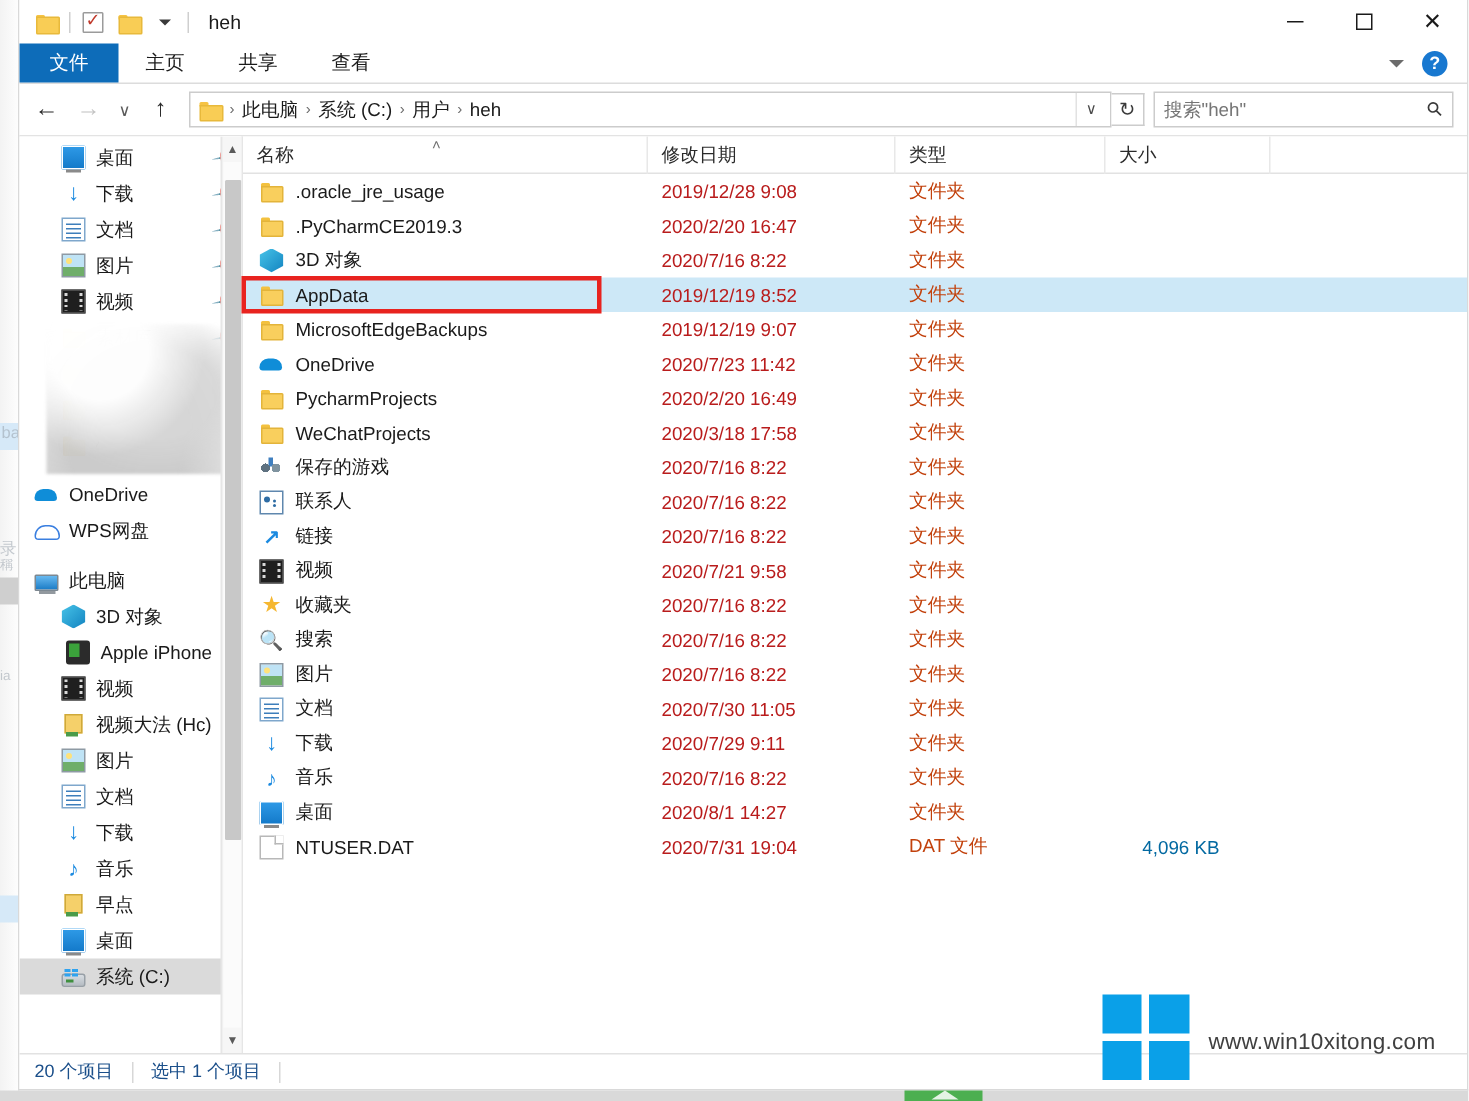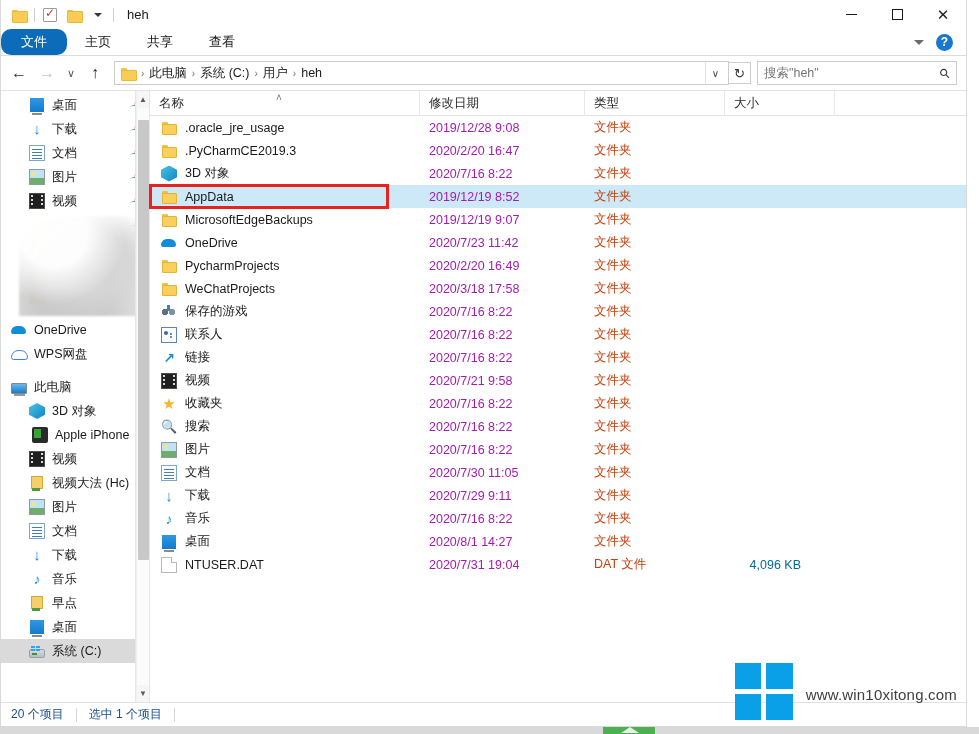--- a/index.html
+++ b/index.html
@@ -27,21 +27,21 @@
     position: absolute; left: 0; top: 0; width: 12px; height: 734px;
     background: linear-gradient(to right,#f3f3f3,#fdfdfd);
   }
   .bg-sel {
     position: absolute; left: 0; width: 14px; height: 18px;
     background: #d6e9f8;
   }
 
   
   .win {
-    position: absolute; left: 0; top: 0;
+    position: absolute; left: 12px; top: 0;
     width: 967px; height: 727px;
     background: #ffffff;
     border: 1px solid #d9d9d9;
     border-top: none;
     display: flex; flex-direction: column;
   }
 
   
   .titlebar {
     height: 29px; flex: 0 0 29px;
@@ -98,21 +98,21 @@
 
   
   .ribbon {
     height: 27px; flex: 0 0 27px;
     display: flex; align-items: stretch;
     background: #ffffff;
     border-bottom: 1px solid #dcdcdc;
   }
   .rtab {
     padding: 0 18px; display: flex; align-items: center;
-    font-size: 13px; color: #1a1a1a; border-radius: 10px;
+    font-size: 13px; color: #1a1a1a;
   }
   .rtab.file {
     background: #0d6cb9; color: #ffffff;
     padding: 0 20px;
   }
   .ribbon-right {
     margin-left: auto; display: flex; align-items: center; gap: 12px;
     padding-right: 13px;
   }
   .chev-sm {
@@ -323,21 +323,21 @@
 
   .rows { flex: 1; overflow: hidden; position: relative; }
   .row {
     height: 23px; display: flex; align-items: center;
     font-size: 12.5px; color: #1a1a1a;
     white-space: nowrap;
   }
   .row.selected { background: #cde8f7; }
   .cell { display: flex; align-items: center; height: 23px; overflow: hidden; }
   .cell.name { width: 270px; padding-left: 11px; }
-  .cell.date { width: 165px; padding-left: 9px; color: #a21caf; }
+  .cell.date { width: 165px; padding-left: 9px; color: #b91c1c; }
   .cell.type { width: 140px; padding-left: 9px; color: #c2410c; }
   .cell.size { width: 110px; padding-left: 9px; color: #0369a1;
                justify-content: flex-end; padding-right: 34px; }
   .ricon { width: 16px; height: 16px; margin-right: 8px; flex: 0 0 16px; position: relative; }
 
   
   .redbox {
     position: absolute;
     border: 3px solid #e8231f;
     pointer-events: none;

